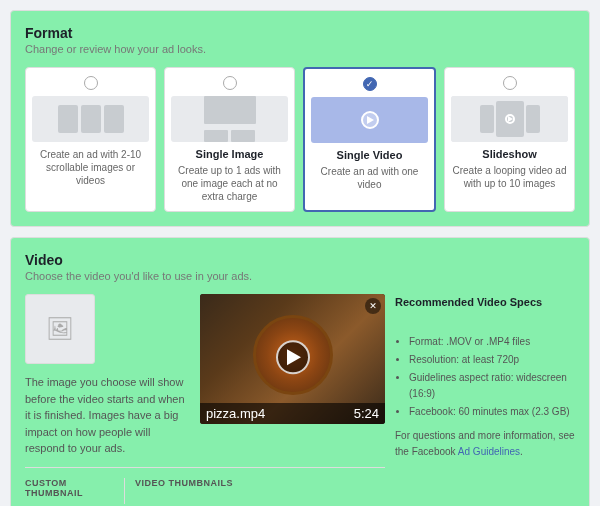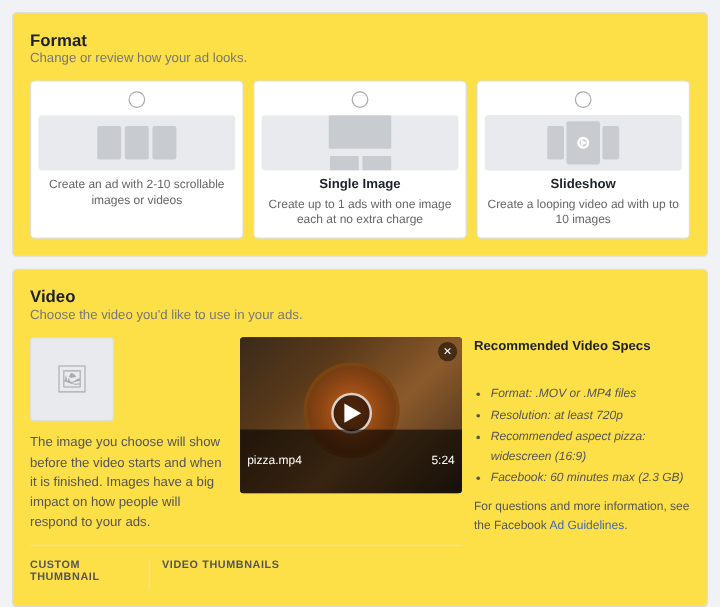--- a/index.html
+++ b/index.html
@@ -11,21 +11,21 @@
       width: 600px;
     }
     .page-wrapper {
       background: #f0f2f5;
       padding: 10px;
       width: 600px;
     }
 
     
     .section-card {
-      background: #fde047;
+      background: #86efac;
       border: 1px solid #ddd;
       border-radius: 4px;
       padding: 14px;
       margin-bottom: 10px;
     }
     .section-title {
       font-size: 14px;
       font-weight: 700;
       color: #1d2129;
       margin-bottom: 2px;
@@ -170,21 +170,20 @@
       font-size: 10px;
       color: #555;
       line-height: 1.6;
     }
     .video-specs ul {
       padding-left: 14px;
       margin-bottom: 8px;
     }
     .video-specs li {
       margin-bottom: 2px;
-      font-style: italic;
     }
     .video-specs a {
       color: #4267B2;
       text-decoration: none;
     }
     .video-specs-title {
       font-size: 11px;
       font-weight: 700;
       margin-bottom: 22px;
       color: #1d2129;
@@ -286,22 +285,22 @@
       font-size: 9px;
       cursor: pointer;
     }
     .video-bottom-bar {
       position: absolute;
       bottom: 0;
       left: 0;
       right: 0;
       background: rgba(0,0,0,0.6);
       color: #fff;
-      font-size: 10px;
-      padding: 21px 6px;
+      font-size: 13px;
+      padding: 3px 6px;
       display: flex;
       justify-content: space-between;
       align-items: center;
     }
 
     
     .thumbnails-section {
       display: flex;
       gap: 0;
       margin-top: 4px;
@@ -369,20 +368,32 @@
             <div style="display:flex;gap:3px;">
               <div class="si-box" style="width:24px;height:12px;"></div>
               <div class="si-box" style="width:24px;height:12px;"></div>
             </div>
           </div>
         </div>
         <div class="format-name">Single Image</div>
         <div class="format-desc">Create up to 1 ads with one image each at no extra charge</div>
       </div>
 
+      <div class="format-option selected">
+        <div class="radio-circle"></div>
+        <div class="format-icon-area">
+          <div class="video-thumb-area">
+            <div class="play-circle-small">
+              <div class="play-triangle-small"></div>
+            </div>
+          </div>
+        </div>
+        <div class="format-name">Single Video</div>
+        <div class="format-desc">Create an ad with one video</div>
+      </div>
 
       <div class="format-option">
         <div class="radio-circle"></div>
         <div class="format-icon-area">
           <div class="slideshow-area">
             <div style="display:flex;gap:2px;align-items:center;">
               <div style="width:14px;height:28px;background:#c8ccd0;border-radius:2px;"></div>
               <div style="width:28px;height:36px;background:#c8ccd0;border-radius:2px;display:flex;align-items:center;justify-content:center;">
                 <div style="width:10px;height:10px;border-radius:50%;border:2px solid #fff;display:flex;align-items:center;justify-content:center;">
                   <div style="width:0;height:0;border-top:3px solid transparent;border-bottom:3px solid transparent;border-left:5px solid #fff;margin-left:1px;"></div>
@@ -445,21 +456,21 @@
           </div>
         </div>
 
       </div>
 
       <div class="video-specs">
         <div class="video-specs-title">Recommended Video Specs</div>
         <ul>
           <li>Format: .MOV or .MP4 files</li>
           <li>Resolution: at least 720p</li>
-          <li>Recommended aspect pizza: widescreen (16:9)</li>
+          <li>Guidelines aspect ratio: widescreen (16:9)</li>
           <li>Facebook: 60 minutes max (2.3 GB)</li>
         </ul>
         <div>
           <span>For questions and more information, see the Facebook</span>
           <a href="#">Ad Guidelines</a>.
         </div>
       </div>
 
     </div>
   </div>

